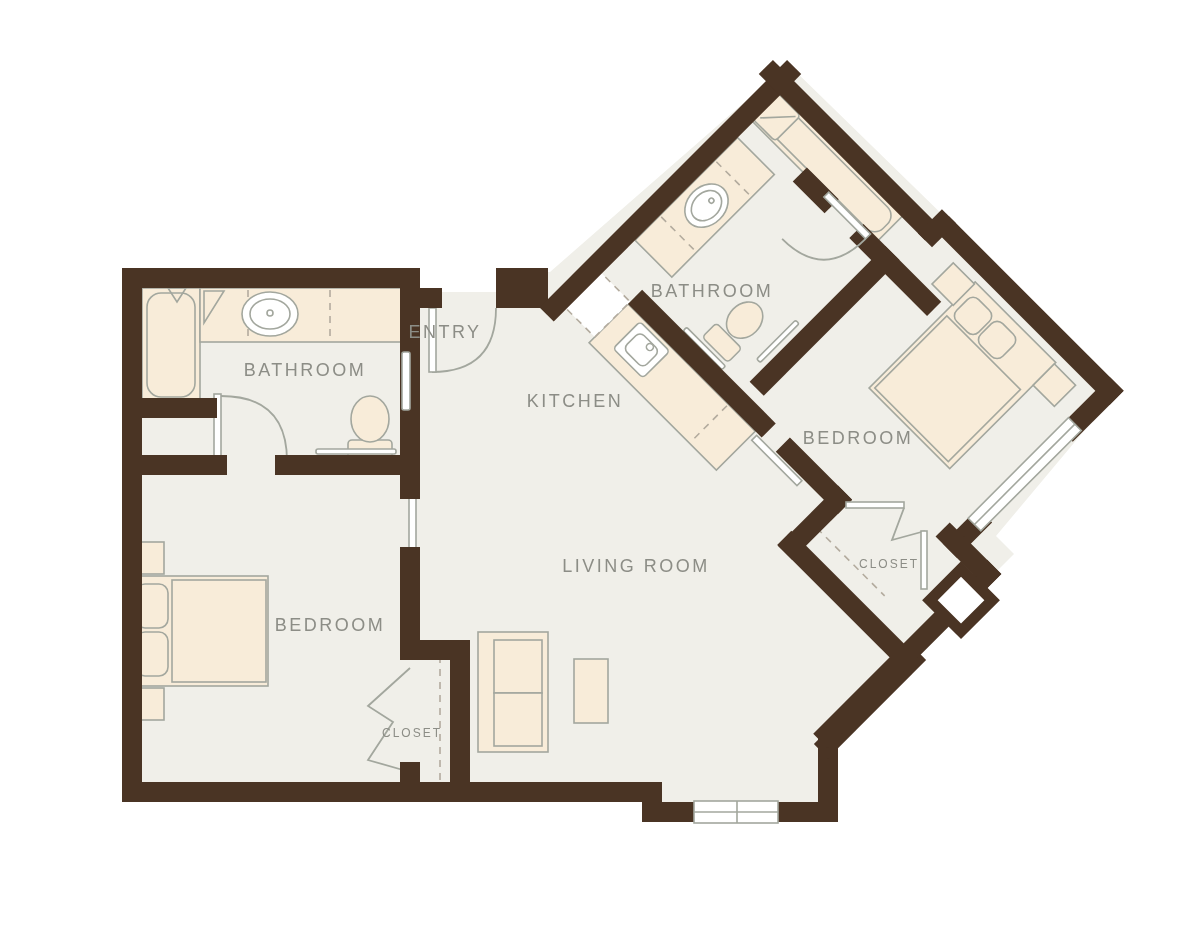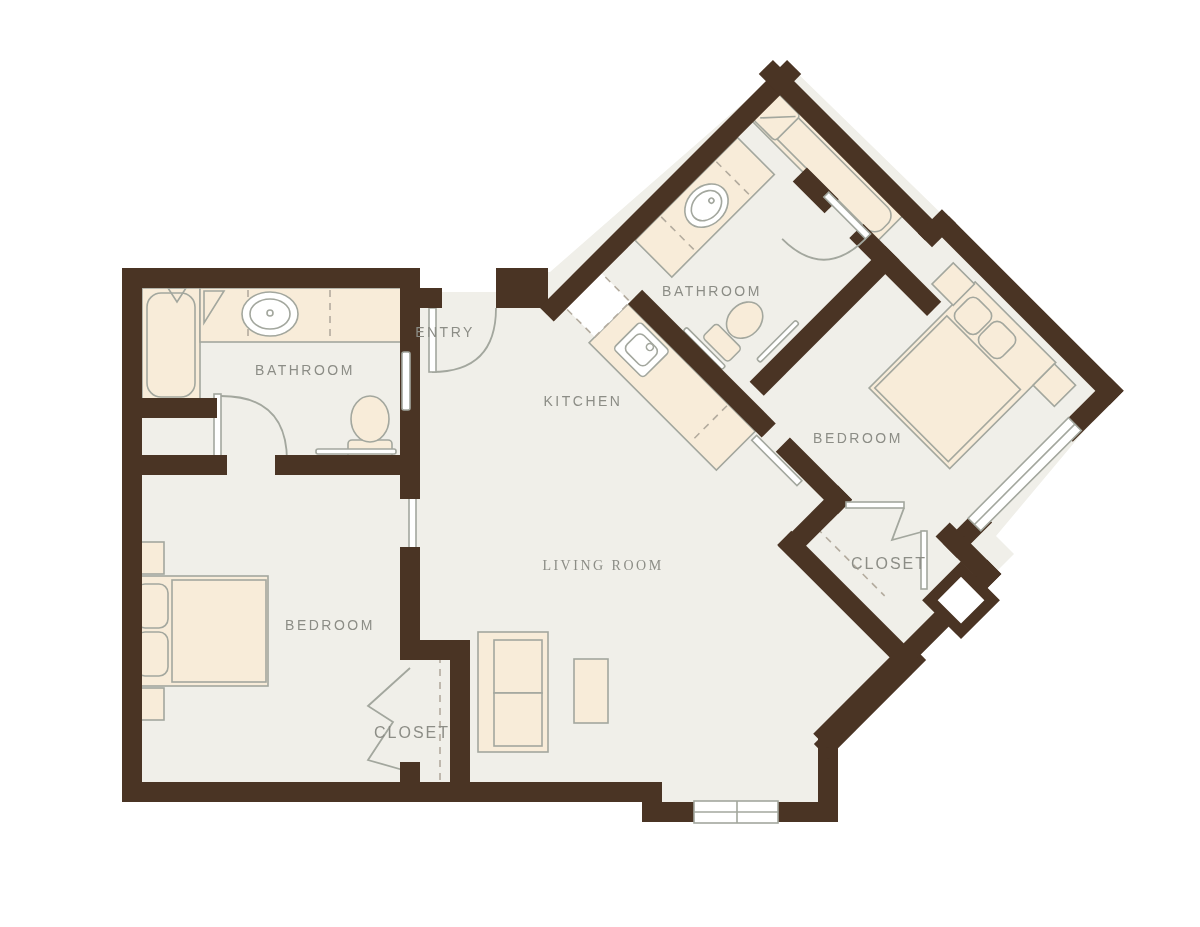--- a/index.html
+++ b/index.html
@@ -8,22 +8,22 @@
     --fixture:#f8ecd9;
     --outline:#a3a79e;
     --label:#8c8d86;
     --dash:#b3ab9e;
   }
   html,body{margin:0;padding:0;background:#ffffff;}
   .floorplan{position:relative;width:1200px;height:927px;background:#ffffff;overflow:hidden;
              font-family:"Liberation Sans", sans-serif;}
   .floorplan svg{position:absolute;left:0;top:0;}
   .room-label{position:absolute;transform:translate(-50%,-50%);color:var(--label);
-              font-size:14px;letter-spacing:2.5px;white-space:nowrap;font-weight:400;}
-  .room-label.small{font-size:16px;letter-spacing:2px;}
+              font-size:18px;letter-spacing:2.5px;white-space:nowrap;font-weight:400;}
+  .room-label.small{font-size:12px;letter-spacing:2px;}
   
   .floor{fill:var(--floor);stroke:none;}
   .wall{stroke:var(--wall);stroke-width:20;stroke-linecap:square;fill:none;}
   .wallfill{fill:var(--wall);stroke:none;}
   .fx{fill:var(--fixture);stroke:var(--outline);stroke-width:1.6;}
   .fxline{fill:none;stroke:var(--outline);stroke-width:1.6;}
   .white{fill:#ffffff;stroke:var(--outline);stroke-width:1.6;}
   .dash{fill:none;stroke:var(--dash);stroke-width:1.6;stroke-dasharray:7 6;}
   .dashfill{fill:#ffffff;stroke:var(--dash);stroke-width:1.6;stroke-dasharray:7 6;}
   .swing{fill:none;stroke:var(--outline);stroke-width:1.8;}
@@ -200,20 +200,20 @@
 
     <g>
       <rect class="white" x="846" y="502" width="58" height="6"></rect>
       <polyline class="swing" points="904,508 892,540 925,531"></polyline>
       <rect class="white" x="921" y="531" width="6" height="58"></rect>
     </g>
   </svg>
 
   <div class="room-label" style="left:305px;top:370px;">BATHROOM</div>
   <div class="room-label" style="left:445px;top:332px;">ENTRY</div>
-  <div class="room-label" style="left:575px;top:401px;margin-left:8px;">KITCHEN</div>
+  <div class="room-label" style="left:575px;top:401px;">KITCHEN</div>
   <div class="room-label" style="left:712px;top:291px;">BATHROOM</div>
   <div class="room-label" style="left:858px;top:438px;">BEDROOM</div>
-  <div class="room-label" style="left:603px;top:566px;font-family:Liberation Serif, serif;">LIVING ROOM</div>
+  <div class="room-label" style="left:636px;top:566px;">LIVING ROOM</div>
   <div class="room-label" style="left:330px;top:625px;">BEDROOM</div>
   <div class="room-label small" style="left:889px;top:564px;">CLOSET</div>
   <div class="room-label small" style="left:412px;top:733px;">CLOSET</div>
 </div>
 
 </body></html>

